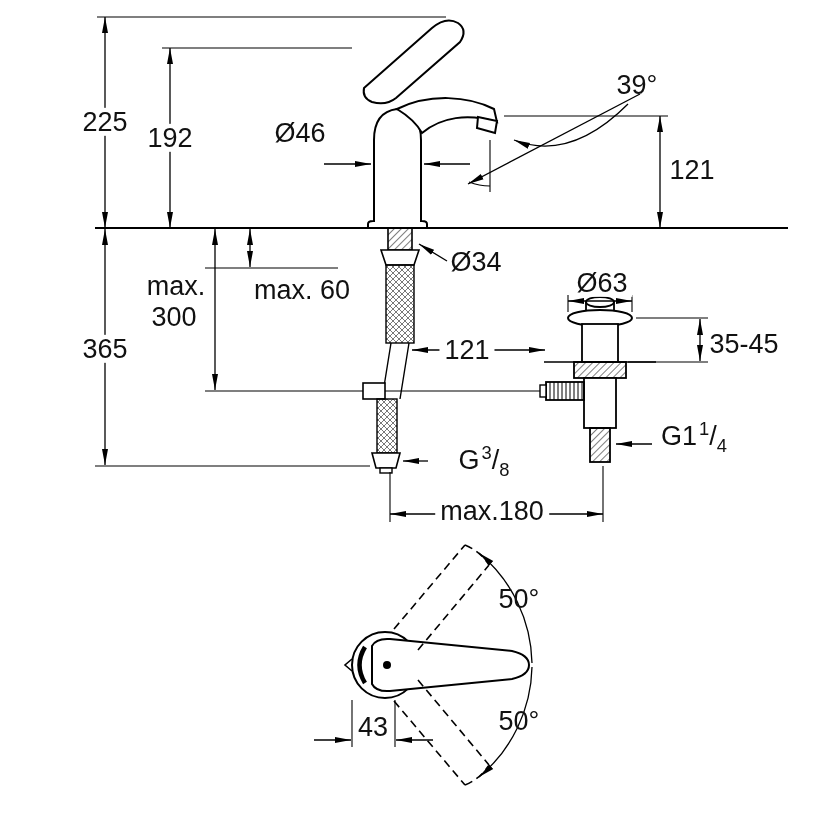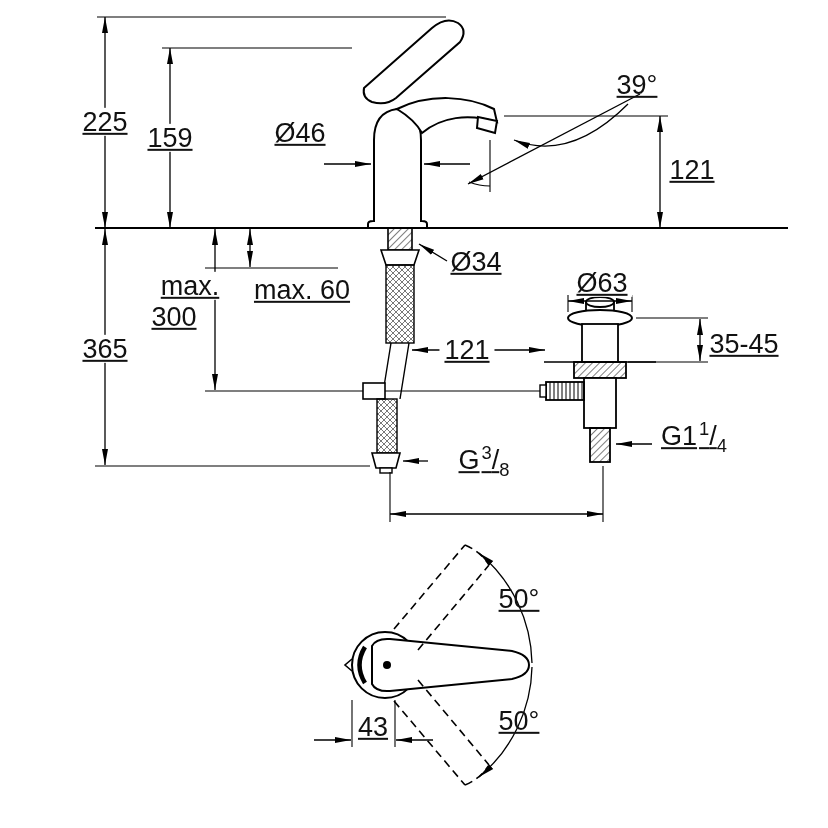--- a/index.html
+++ b/index.html
@@ -6,21 +6,21 @@
   .canvas{position:relative;width:828px;height:828px;background:#fff;overflow:hidden;
           font-family:"Liberation Sans", sans-serif;}
   .canvas svg{position:absolute;left:0;top:0;}
   .s2{stroke:#000;stroke-width:2;fill:#fff;}
   .s16{stroke:#000;stroke-width:1.6;fill:#fff;}
   .s14{stroke:#000;stroke-width:1.4;fill:none;}
   .dim{stroke:#000;stroke-width:1.3;fill:none;}
   .ext{stroke:#000;stroke-width:1.1;fill:none;}
   .dash{stroke:#000;stroke-width:1.6;fill:none;stroke-dasharray:8 5;}
   .lbl{position:absolute;transform:translate(-50%,-50%);font-size:27px;color:#111;
-       white-space:nowrap;line-height:1.05;text-decoration:underline;}
+       white-space:nowrap;line-height:1.05;}
   .bg{background:#fff;padding:0 5px;}
   .lbl sup{font-size:68%;vertical-align:super;margin-left:2px;}
   .lbl sub{font-size:68%;vertical-align:sub;}
 </style>
 </head>
 <body>
 
 <div class="canvas">
 
 <svg width="828" height="828" viewBox="0 0 828 828">
@@ -122,34 +122,35 @@
     <line x1="428" y1="461" x2="403" y2="461" marker-end="url(#arw)"></line>
     <line x1="390" y1="514" x2="603" y2="514" marker-start="url(#arw)" marker-end="url(#arw)"></line>
     <path d="M532 663 A147 147 0 0 0 479 553" marker-end="url(#arw)"></path>
     <path d="M532 667 A147 147 0 0 1 479 777" marker-end="url(#arw)"></path>
     <line x1="314" y1="740" x2="351" y2="740" marker-end="url(#arw)"></line>
     <line x1="433" y1="740" x2="396" y2="740" marker-end="url(#arw)"></line>
   </g>
 </svg>
 
 <div class="lbl bg" style="left:105px;top:122px">225</div>
-<div class="lbl bg" style="left:170px;top:138px">159</div>
+<div class="lbl bg" style="left:170px;top:138px">192</div>
 <div class="lbl bg" style="left:300px;top:133px">Ø46</div>
 <div class="lbl" style="left:637px;top:85px">39°</div>
 <div class="lbl" style="left:692px;top:170px">121</div>
-<div class="lbl bg" style="left:190px;top:286px">max.</div>
+<div class="lbl bg" style="left:176px;top:286px">max.</div>
 <div class="lbl bg" style="left:174px;top:317px">300</div>
 <div class="lbl" style="left:302px;top:290px">max. 60</div>
 <div class="lbl" style="left:476px;top:262px">Ø34</div>
 <div class="lbl bg" style="left:105px;top:349px">365</div>
 <div class="lbl bg" style="left:467px;top:350px">121</div>
 <div class="lbl bg" style="left:602px;top:283px">Ø63</div>
 <div class="lbl" style="left:744px;top:344px">35-45</div>
 
 <div class="lbl" style="left:484px;top:461px"><span>G</span><sup>3</sup><span>/</span><sub>8</sub></div>
 
 <div class="lbl" style="left:694px;top:437px"><span>G1</span><sup>1</sup><span>/</span><sub>4</sub></div>
 
+<div class="lbl bg" style="left:492px;top:511px">max.180</div>
 <div class="lbl" style="left:519px;top:599px">50°</div>
 <div class="lbl" style="left:519px;top:721px">50°</div>
 <div class="lbl bg" style="left:373px;top:727px">43</div>
 
 </div>
 
 </body></html>

